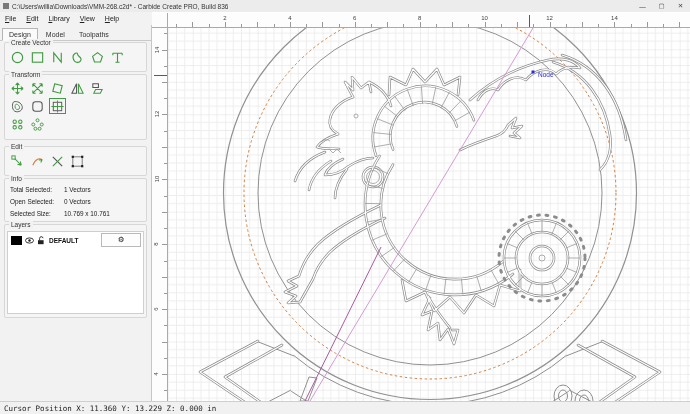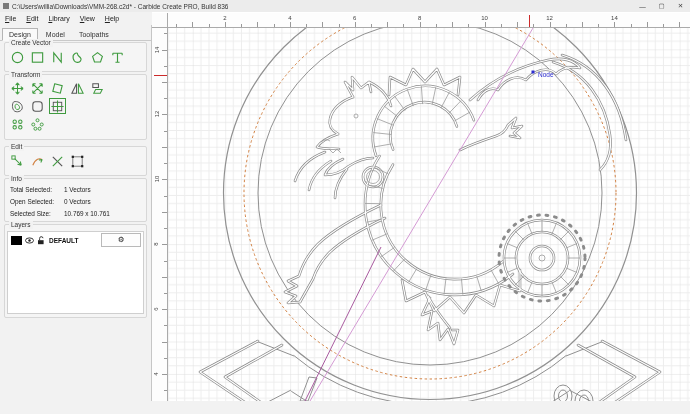--- a/index.html
+++ b/index.html
@@ -481,13 +481,16 @@
       <circle cx="542" cy="258" r="43" fill="none" stroke="#8c8c8c" stroke-width="3" stroke-dasharray="1.8,6.8" stroke-linecap="round"></circle>
 
       <line x1="533" y1="28" x2="310" y2="401" stroke="#d49ad4" stroke-width="1"></line>
       <line x1="381" y1="247" x2="305" y2="401" stroke="#a85a9f" stroke-width="1"></line>
 
       <rect x="531.5" y="70.5" width="3" height="3" fill="#2b2bd0"></rect>
       <text x="538" y="77" font-size="6.5" fill="#2b2bd0" font-family="Liberation Sans, sans-serif">Node</text>
     </svg>
   </div>
 
+  <div class="statusbar">
+    <span>Cursor Position X: 11.360 Y: 13.229 Z: 0.000 in</span>
+  </div>
 </div>
 
 </body></html>

